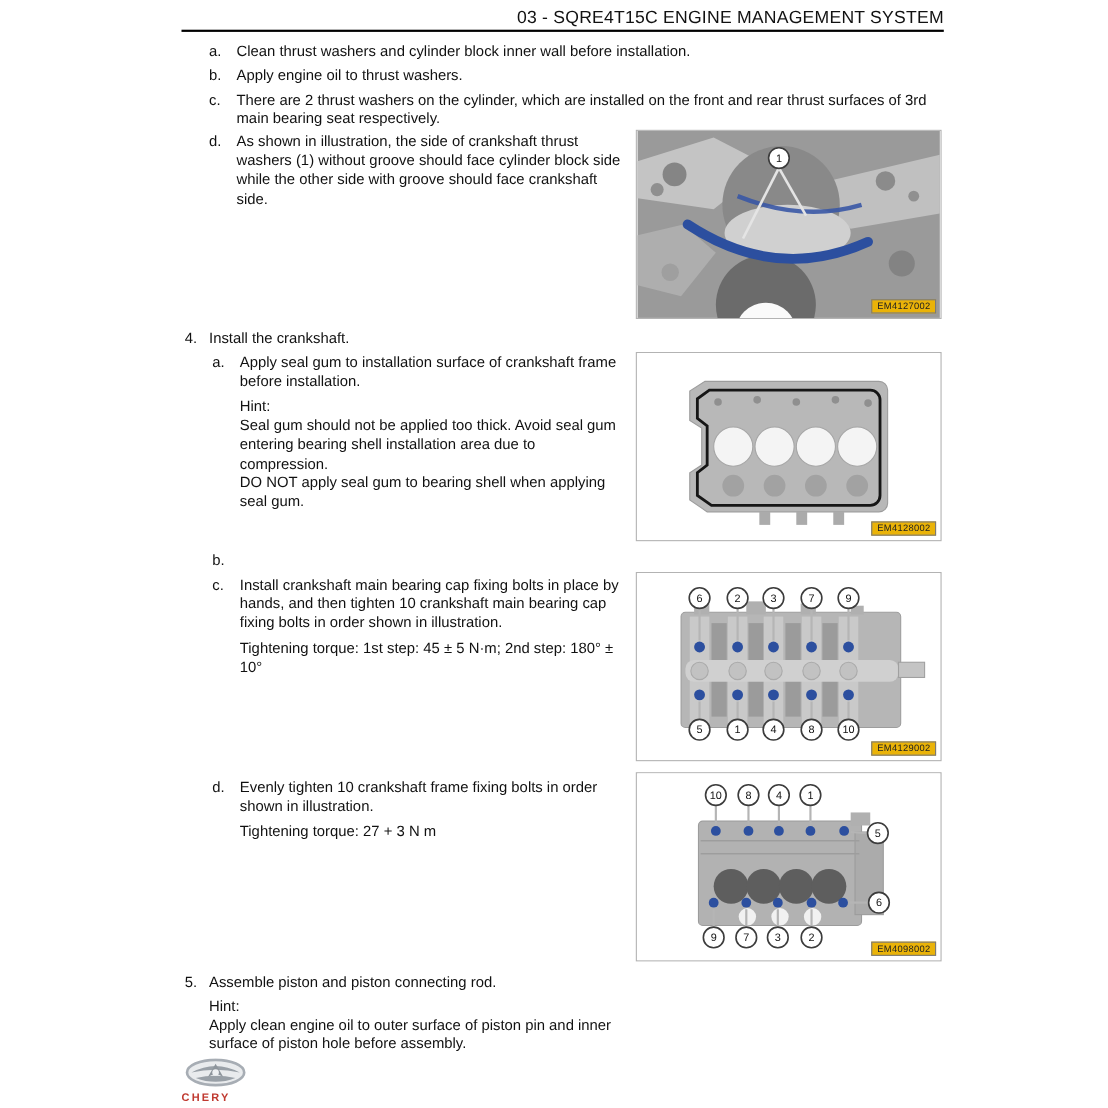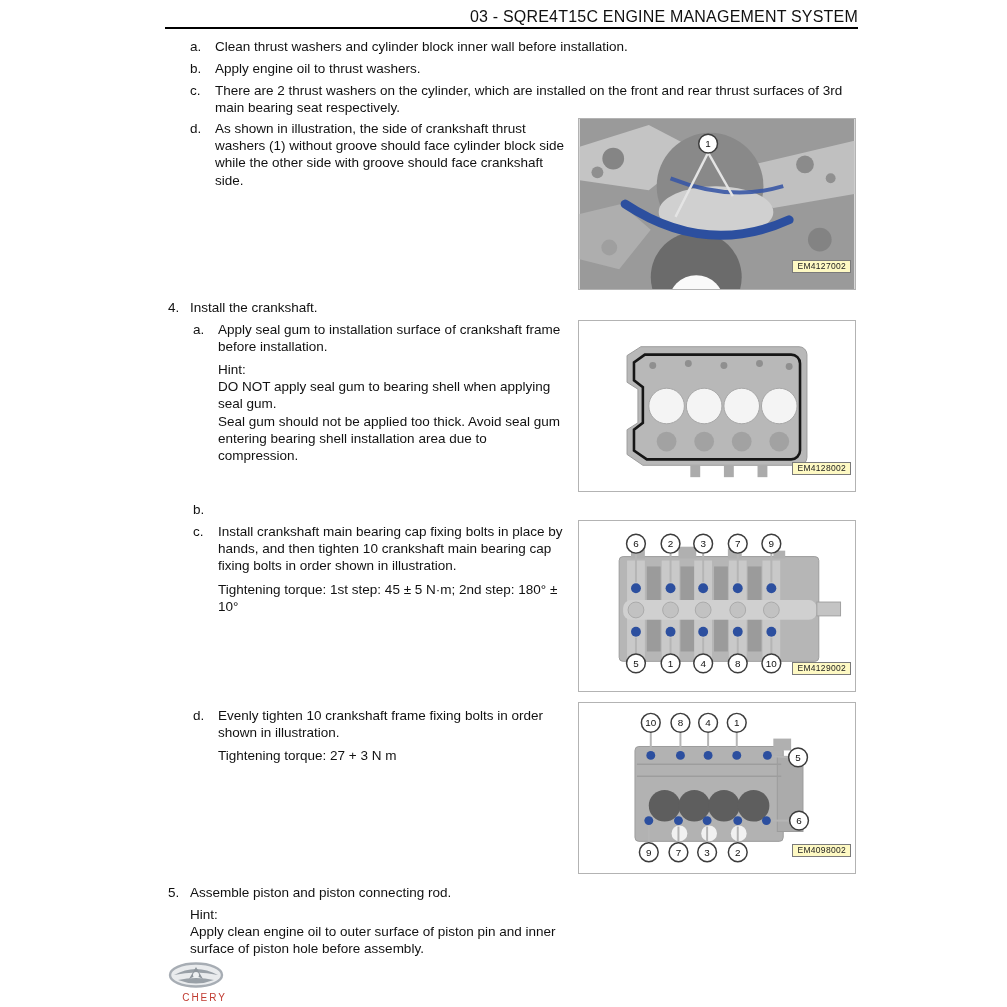--- a/index.html
+++ b/index.html
@@ -15,27 +15,27 @@
   .item .marker{flex:0 0 25px;}
   .item .marker.num{flex:0 0 22px;}
   .hdr-title{font-size:16px;letter-spacing:0.2px;white-space:nowrap;}
   .hdr-rule{height:2px;background:#000;}
   .fig{
     position:absolute;width:278px;height:172px;
     border:1px solid #b3b3b3;background:#fff;box-sizing:border-box;
   }
   .fig svg{display:block;width:100%;height:100%;}
   .figcode{
-    position:absolute;right:4px;bottom:16px;
-    border:1px solid #7a7a7a;background:#fef9c3;
+    position:absolute;right:4px;bottom:4px;
+    border:1px solid #7a7a7a;background:#eab308;
     font-size:8.5px;line-height:11px;padding:0 4px;color:#222;letter-spacing:0.3px;text-align:right;
   }
   .brand-txt{
-    font-size:10px;font-weight:normal;color:#c03a30;letter-spacing:2px;
-    text-align:right;width:62px;margin-top:-2px;
+    font-size:10px;font-weight:bold;color:#c03a30;letter-spacing:2px;
+    text-align:left;width:62px;margin-top:-2px;
   }
   .pagenum{font-size:13.5px;}
 </style>
 </head>
 <body>
 
 <div class="abs hdr-title" style="top:8px;right:149px;">03 - SQRE4T15C ENGINE MANAGEMENT SYSTEM</div>
 <div class="abs hdr-rule" style="left:165px;top:27px;width:693px;"></div>
 
 <div class="abs t item" style="left:190px;top:38px;width:660px;">
@@ -90,22 +90,22 @@
   <span>Install the crankshaft.</span>
 </div>
 
 <div class="abs t item" style="left:193px;top:321px;width:383px;">
   <span class="marker">a.</span>
   <span>Apply seal gum to installation surface of crankshaft frame before installation.</span>
 </div>
 
 <div class="abs t" style="left:218px;top:361px;width:352px;">
   <div class="b">Hint:</div>
+  <div>Seal gum should not be applied too thick. Avoid seal gum entering bearing shell installation area due to compression.</div>
   <div>DO NOT apply seal gum to bearing shell when applying seal gum.</div>
-  <div>Seal gum should not be applied too thick. Avoid seal gum entering bearing shell installation area due to compression.</div>
 </div>
 
 <div class="fig" style="left:578px;top:320px;">
   <svg id="fig2" viewBox="0 0 278 172">
     <rect width="278" height="172" fill="#ffffff"></rect>
     <path d="M62,26 H222 a8,8 0 0 1 8,8 v104 a8,8 0 0 1 -8,8 H64 l-16,-11 v-25 l11,-7 v-34 l-11,-7 v-27 z" fill="#b8b8b8" stroke="#9c9c9c" stroke-width="1"></path>
     <circle cx="74" cy="45" r="3.5" fill="#8f8f8f"></circle>
     <circle cx="110" cy="43" r="3.5" fill="#8f8f8f"></circle>
     <circle cx="146" cy="45" r="3.5" fill="#8f8f8f"></circle>
     <circle cx="182" cy="43" r="3.5" fill="#8f8f8f"></circle>

